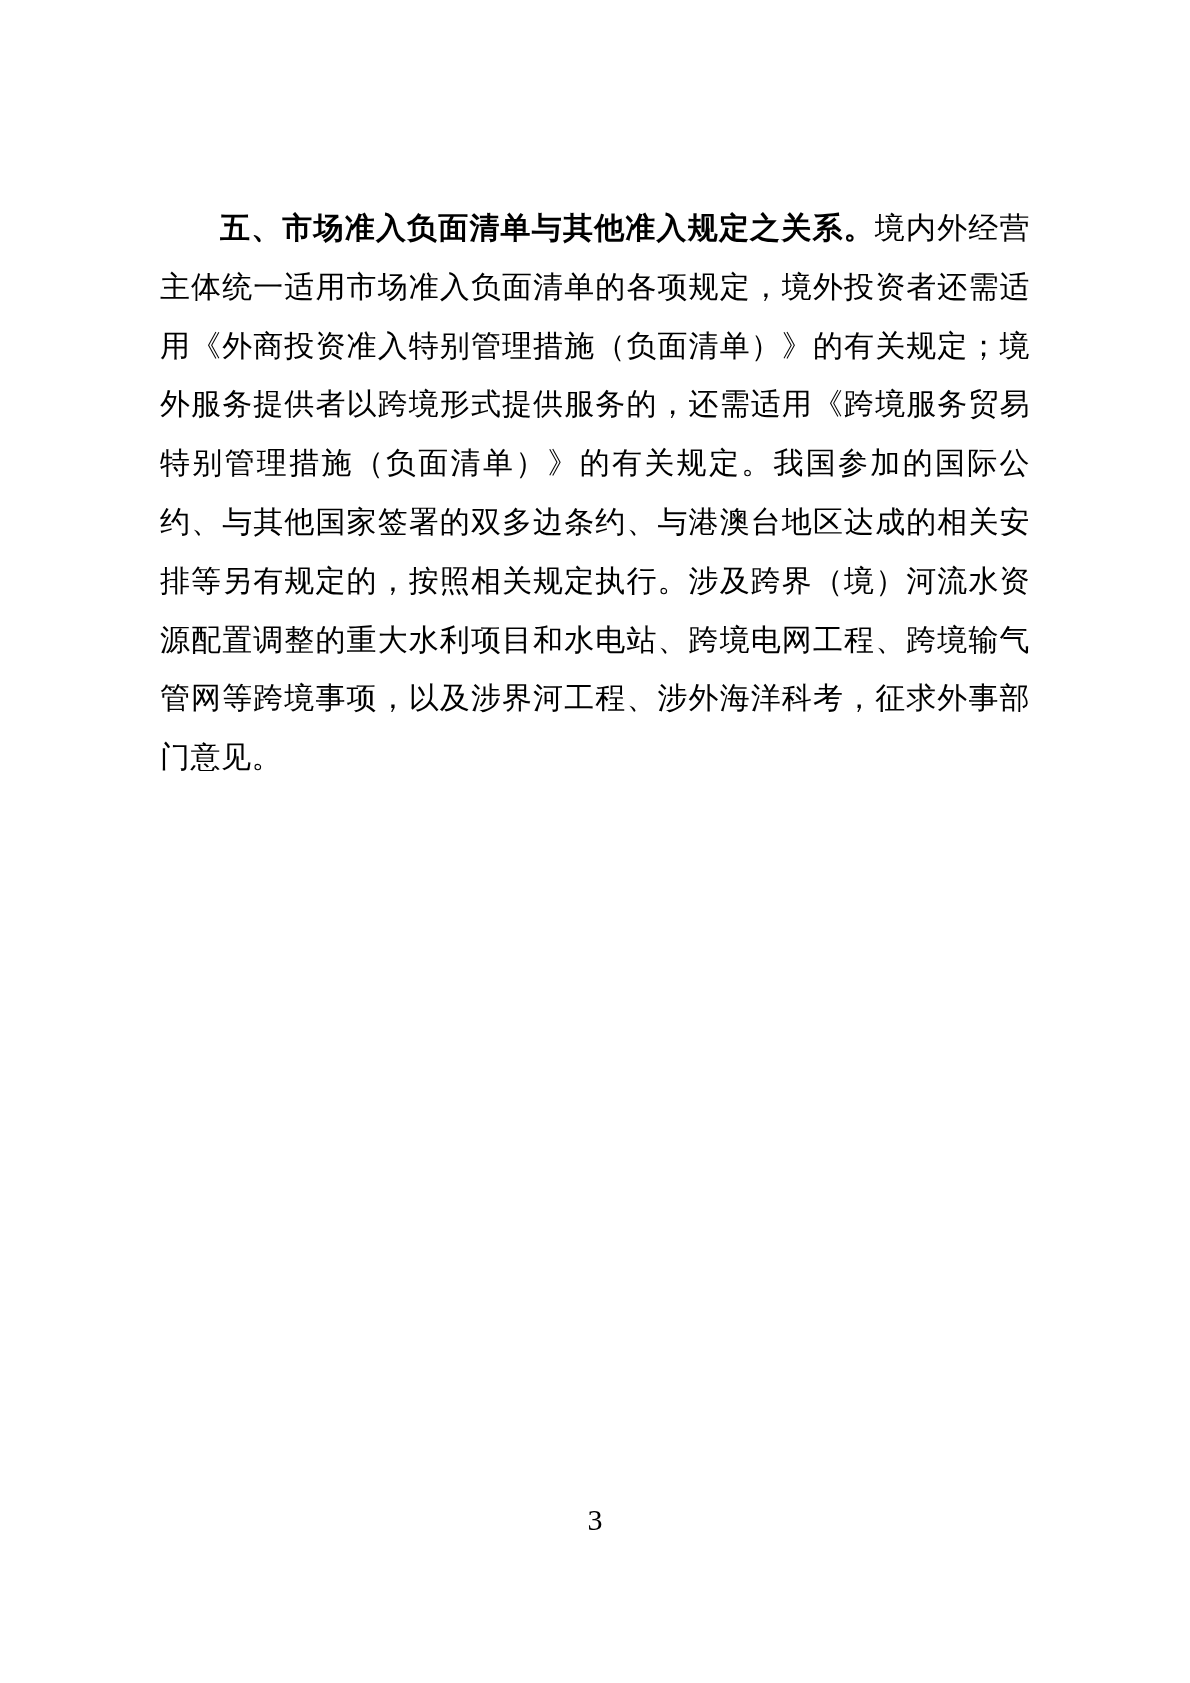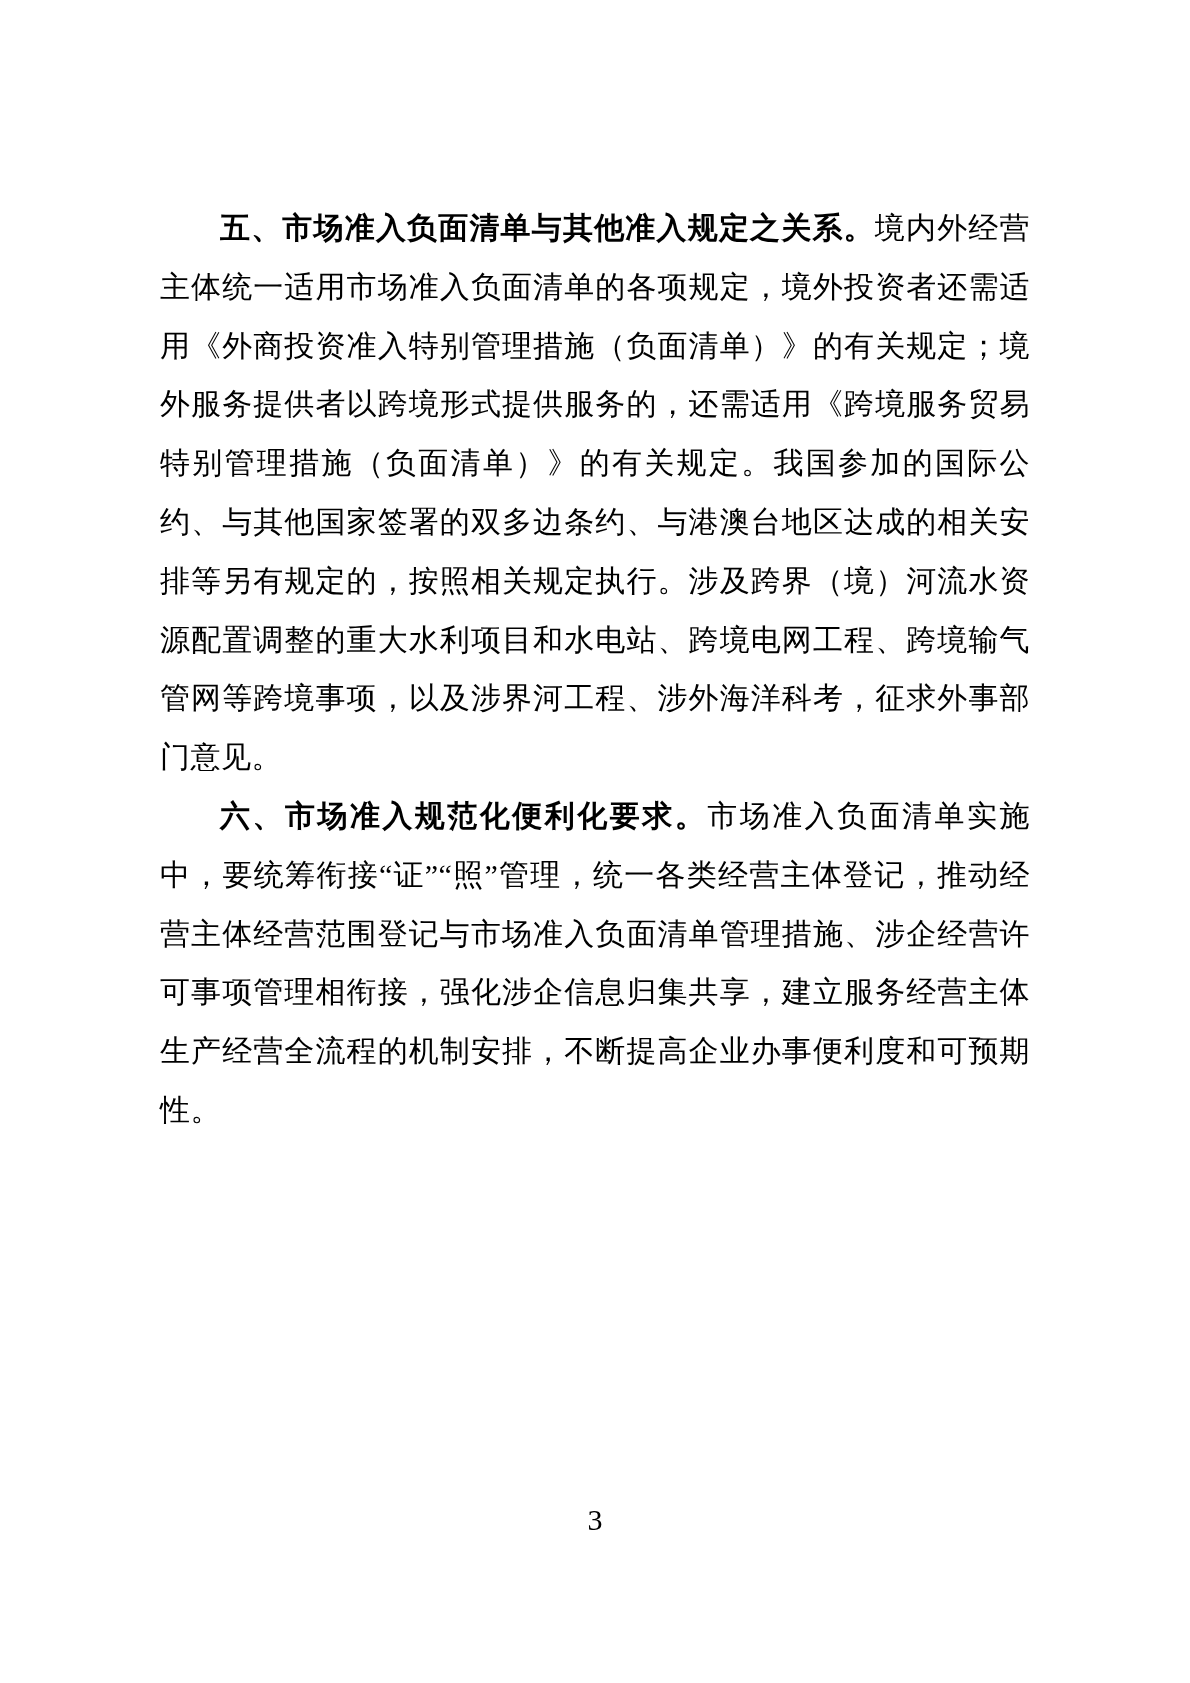--- a/index.html
+++ b/index.html
@@ -60,20 +60,19 @@
   </style>
 </head>
 <body>
 
 <div class="page">
 
   <div class="content">
 
     <p class="para"><span class="heading">五、市场准入负面清单与其他准入规定之关系。</span><span>境内外经营主体统一适用市场准入负面清单的各项规定，境外投资者还需适用《外商投资准入特别管理措施（负面清单）》的有关规定；境外服务提供者以跨境形式提供服务的，还需适用《跨境服务贸易特别管理措施（负面清单）》的有关规定。我国参加的国际公约、与其他国家签署的双多边条约、与港澳台地区达成的相关安排等另有规定的，按照相关规定执行。涉及跨界（境）河流水资源配置调整的重大水利项目和水电站、跨境电网工程、跨境输气管网等跨境事项，以及涉界河工程、涉外海洋科考，征求外事部门意见。</span></p>
 
-    <p class="para"><span class="heading">六、市场准入规范化便利化要求。</span><span>市场准入负面清单实施中，要统筹衔接“证”“照”管理，统一各类经营主体登记，推动经营主体经营范围登记与市场准入负面清单管理措施、涉企经营许可事项管理相衔接，强化涉企信息归集共享，建立服务经营主体生产经营全流程的机制安排，不断提高企业办事便利度和可预期性。</span></p>
 
 
   </div>
 
   <div class="page-number">3</div>
 
 </div>
 
 </body></html>

